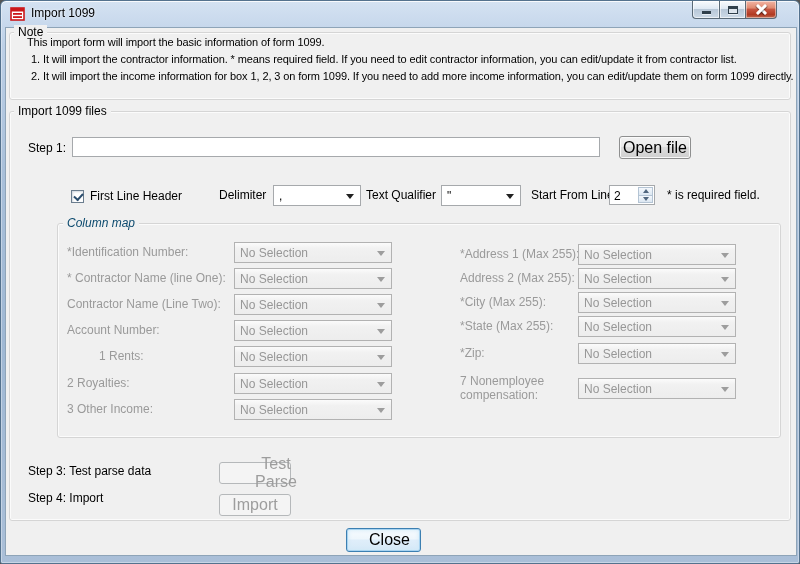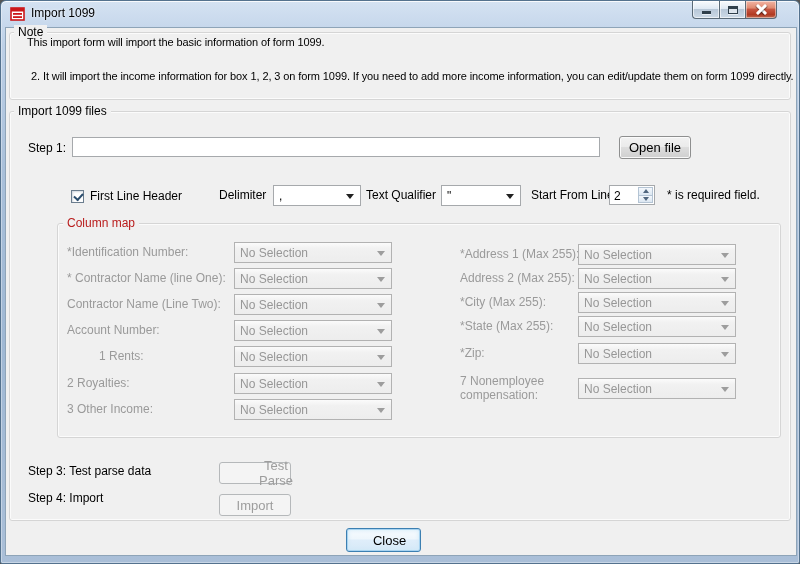--- a/index.html
+++ b/index.html
@@ -27,28 +27,28 @@
   .glyph-max{width:10px;height:8px;border:1px solid #30404c;border-top:3px solid #30404c;background:rgba(255,255,255,.5);box-shadow:0 1px 0 rgba(255,255,255,.6);}
   .glyph-close{position:relative;width:11px;height:11px;}
   .glyph-close::before,.glyph-close::after{content:"";position:absolute;left:-1px;top:4px;width:13px;height:3px;background:#fff;border-radius:1px;box-shadow:0 1px 1px rgba(0,0,0,.4);}
   .glyph-close::before{transform:rotate(45deg);}
   .glyph-close::after{transform:rotate(-45deg);}
   
   .client{position:absolute;left:4px;top:26px;width:792px;height:529px;background:#f0f0f0;border:1px solid #8ea4b8;overflow:hidden;}
   
   .groupbox{position:absolute;border:1px solid #d5d5d5;border-radius:3px;box-shadow:inset 0 0 0 1px rgba(255,255,255,.7);}
   .groupbox-label{position:absolute;font-size:12px;color:#000;background:#f0f0f0;padding:0 4px;white-space:pre;}
-  .groupbox-label.dis{color:#b91c1c;}
+  .groupbox-label.dis{color:#0c4a6e;font-style:italic;}
   .lbl{position:absolute;font-size:12px;color:#000;white-space:pre;}
   .lbl.small{font-size:11px;letter-spacing:-0.1px;}
   .lbl.dis{color:#9a9a9a;}
   
   .textbox{position:absolute;background:#fff;border:1px solid #a6a9ac;height:20px;font-size:12px;padding:0 3px;outline:none;}
   
-  .btn{position:absolute;font-size:13px;color:#000;text-align:center;border:1px solid #8e8f8f;border-radius:3px;
+  .btn{position:absolute;font-size:16px;color:#000;text-align:center;border:1px solid #8e8f8f;border-radius:3px;
     background:linear-gradient(180deg,#f2f2f2 0%,#ebebeb 45%,#dddddd 50%,#cfcfcf 100%);
     box-shadow:inset 0 0 0 1px rgba(252,252,252,.9);display:flex;align-items:center;justify-content:center;cursor:default;}
   .btn.disabled{color:#9d9d9d;border-color:#b5b8ba;background:#f4f4f4;box-shadow:none;}
   .btn.focused{border-color:#3c7fb1;box-shadow:inset 0 0 0 1px #a8d3f0, inset 0 0 4px 1px #cde8f8;
     background:linear-gradient(180deg,#f7fbfe 0%,#eef6fc 45%,#dfeefa 50%,#d6e9f7 100%);}
   
   .combo{position:absolute;height:21px;border:1px solid #a6a9ac;background:#fff;font-size:12px;}
   .combo .combo-val{position:absolute;left:5px;top:3px;color:#000;white-space:pre;}
   .combo .arrow{position:absolute;right:6px;top:8px;width:0;height:0;border:4px solid transparent;border-top:5px solid #212121;}
   .combo.disabled{border-color:#b2b2b2;background:linear-gradient(180deg,#fbfbfb 0%,#f1f1f1 30%,#ededed 100%);}
@@ -92,20 +92,21 @@
           <span class="glyph-close"></span>
         </div>
     </div>
   </div>
 
   <div class="client"></div>
 
   <div class="groupbox" style="left:8px;top:31px;width:782px;height:68px;"></div>
   <span class="groupbox-label" style="left:13px;top:24px;">Note</span>
   <span class="lbl small" style="left:26px;top:35px;">This import form will import the basic information of form 1099.</span>
+  <span class="lbl small" style="left:30px;top:52px;">1. It will import the contractor information. * means required field. If you need to edit contractor information, you can edit/update it from contractor list.</span>
   <span class="lbl small" style="left:30px;top:69px;">2. It will import the income information for box 1, 2, 3 on form 1099. If you need to add more income information, you can edit/update them on form 1099 directly.</span>
 
   <div class="groupbox" style="left:8px;top:110px;width:782px;height:410px;"></div>
   <span class="groupbox-label" style="left:13px;top:103px;">Import 1099 files</span>
 
   <span class="lbl" style="left:27px;top:140px;">Step 1:</span>
   <input class="textbox" style="left: 71px; top: 136px; width: 528px;" value="">
   <div class="btn" style="left:618px;top:135px;width:72px;height:23px;">Open file</div>
 
   <span class="checkbox checked" style="left:70px;top:189px;"></span>

